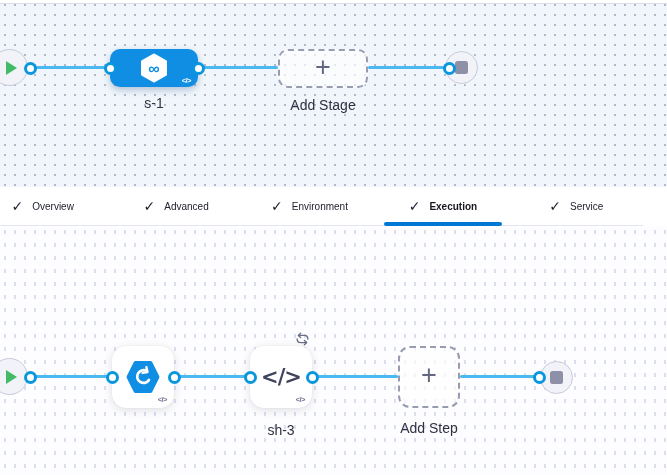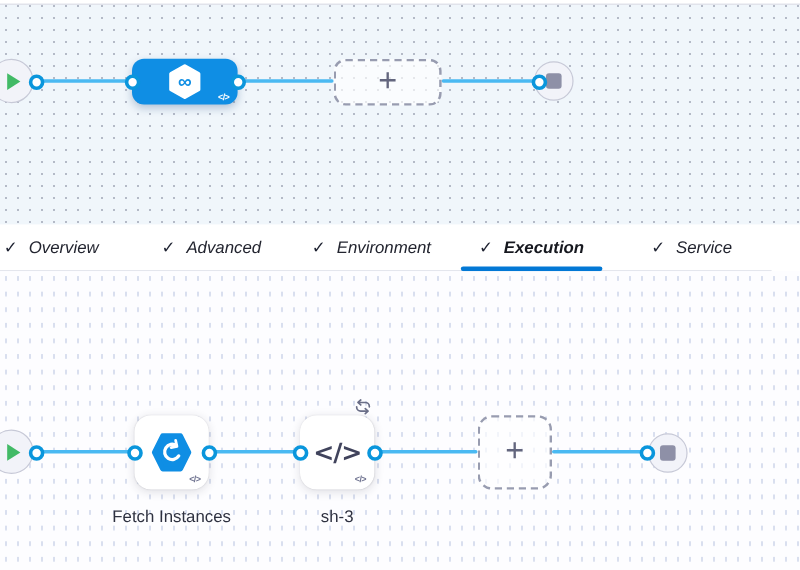--- a/index.html
+++ b/index.html
@@ -76,21 +76,21 @@
   
   .tabbar{
     width:667px;height:38px;background:#fff;border-bottom:1px solid #e4e6ed;
     display:flex;align-items:stretch;margin-left:-24px;box-sizing:content-box;
   }
   .tab{
     width:140px;display:flex;align-items:center;justify-content:center;gap:9px;
     position:relative;cursor:pointer;
   }
   .tab .check{font-size:14px;font-weight:600;color:#1d2130;line-height:1;}
-  .tab .tab-label{font-size:14px;color:#22242f;font-style:italic;}
+  .tab .tab-label{font-size:10px;color:#22242f;}
   .tab.active .tab-label{font-weight:700;color:#16181f;}
   .tab.active::after{
     content:"";position:absolute;left:50%;transform:translateX(-50%);
     bottom:-1px;width:118px;height:4px;background:#0278d5;border-radius:2px;
   }
 </style>
 </head>
 <body>
 
 <div class="canvas-top">
@@ -108,24 +108,26 @@
 
   <div class="stage-node">
     <svg width="28" height="30" viewBox="0 0 28 30">
       <polygon points="14,2 25.5,8.5 25.5,21.5 14,28 2.5,21.5 2.5,8.5" fill="#ffffff" stroke="#ffffff" stroke-width="3" stroke-linejoin="round"></polygon>
       <text x="14" y="15.5" text-anchor="middle" dominant-baseline="central" font-size="16" font-weight="bold" fill="#0f8ee4">∞</text>
     </svg>
     <span class="code-badge">&lt;/&gt;</span>
   </div>
 
   <div class="dot" style="left:192px;top:62px;"></div>
+  <div class="node-label" style="left:110px;width:88px;top:95px;">s-1</div>
 
   <div class="add-box" style="left:278px;top:49px;width:90px;height:39px;border-radius:10px;">
     <span class="plus-glyph">+</span>
   </div>
+  <div class="node-label" style="left:278px;width:90px;top:97px;">Add Stage</div>
 
   <div class="dot" style="left:443px;top:62px;"></div>
   <div class="endpoint end" style="left:445px;top:51px;">
     <div class="stop-sq"></div>
   </div>
 </div>
 
 <div class="tabbar">
   <div class="tab">
     <span class="check">✓</span>
@@ -165,39 +167,39 @@
 
   <div class="step-node" style="left:112px;top:120px;">
     <svg width="36" height="36" viewBox="0 0 34 34">
       <polygon points="10,4 24,4 30.5,17 24,30 10,30 3.5,17" fill="#0f8ee4" stroke="#0f8ee4" stroke-width="4" stroke-linejoin="round"></polygon>
       <path d="M20.8 11.6 A6 6 0 1 0 22.6 19.8" fill="none" stroke="#ffffff" stroke-width="2.6" stroke-linecap="round"></path>
       <path d="M20.2 7.6 L21.2 12.3 L16.6 13.2" fill="none" stroke="#ffffff" stroke-width="2.2" stroke-linecap="round" stroke-linejoin="round"></path>
     </svg>
     <span class="code-badge">&lt;/&gt;</span>
   </div>
   <div class="dot" style="left:168px;top:145px;"></div>
-  <div class="node-label" style="left:62px;width:162px;top:196px;">Fetch Instances</div>
 
   <div class="step-node" style="left:250px;top:120px;">
     <span class="loop-icon">
       <svg width="17" height="14" viewBox="0 0 18 14">
         <path d="M5 3.2 H11 A3.6 3.6 0 0 1 14.6 6.8 V7" fill="none" stroke="#6a6e87" stroke-width="1.5" stroke-linecap="round"></path>
         <path d="M13 10.8 H7 A3.6 3.6 0 0 1 3.4 7.2 V7" fill="none" stroke="#6a6e87" stroke-width="1.5" stroke-linecap="round"></path>
         <path d="M7 1 L4.6 3.2 L7 5.4" fill="none" stroke="#6a6e87" stroke-width="1.5" stroke-linecap="round" stroke-linejoin="round"></path>
         <path d="M11 8.6 L13.4 10.8 L11 13" fill="none" stroke="#6a6e87" stroke-width="1.5" stroke-linecap="round" stroke-linejoin="round"></path>
       </svg>
     </span>
     <span class="code-glyph">&lt;/&gt;</span>
     <span class="code-badge">&lt;/&gt;</span>
   </div>
   <div class="dot" style="left:244px;top:145px;"></div>
   <div class="dot" style="left:306px;top:145px;"></div>
   <div class="node-label" style="left:250px;width:62px;top:196px;">sh-3</div>
 
   <div class="add-box" style="left:398px;top:120px;width:62px;height:62px;border-radius:12px;">
     <span class="plus-glyph">+</span>
   </div>
+  <div class="node-label" style="left:368px;width:122px;top:194px;">Add Step</div>
 
   <div class="dot" style="left:533px;top:145px;"></div>
   <div class="endpoint end" style="left:540px;top:135px;">
     <div class="stop-sq"></div>
   </div>
 </div>
 
 </body></html>

